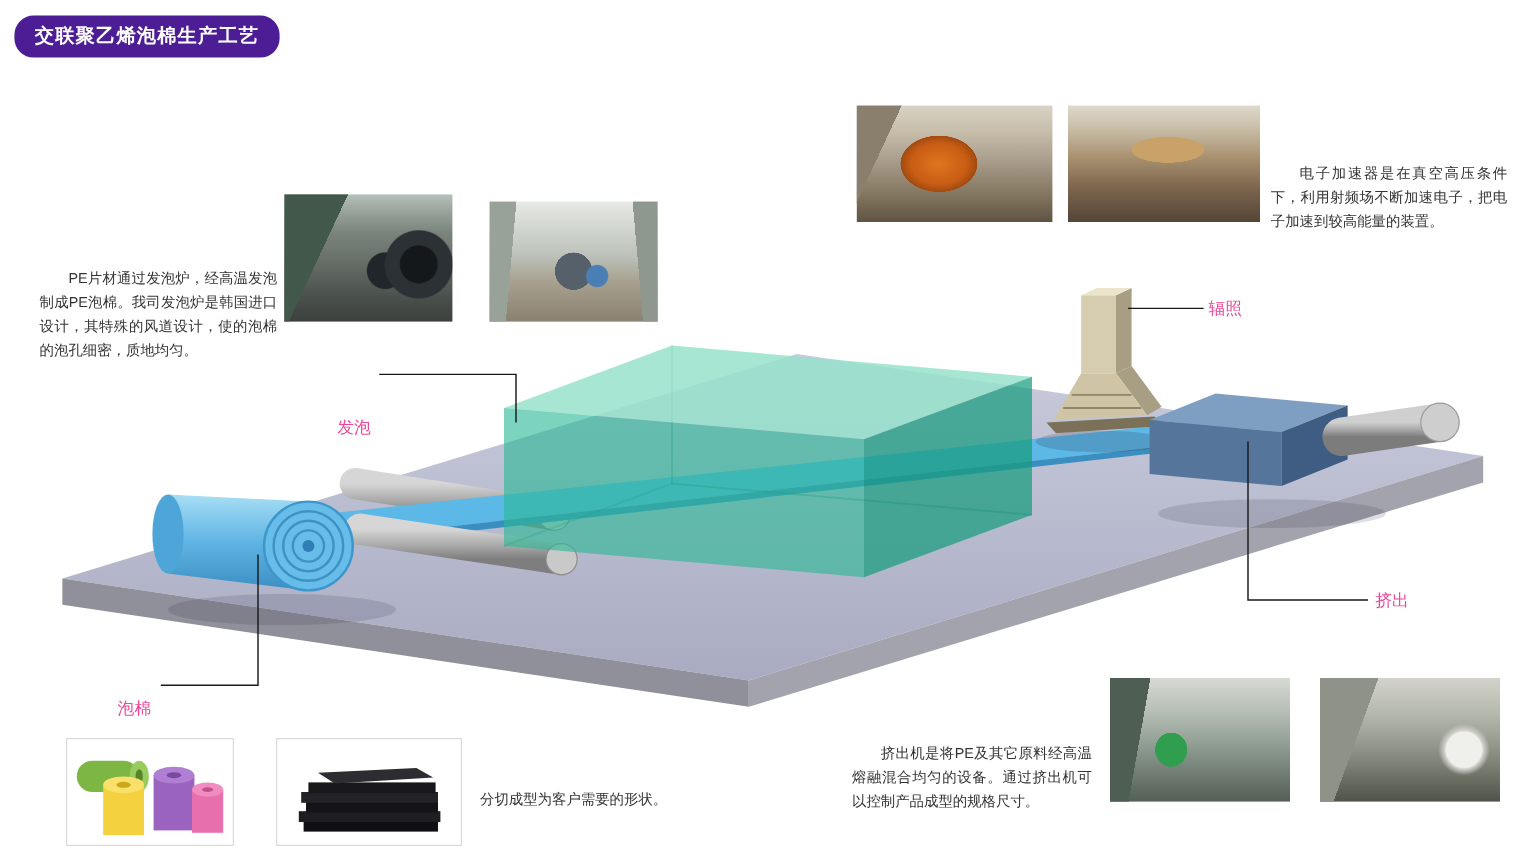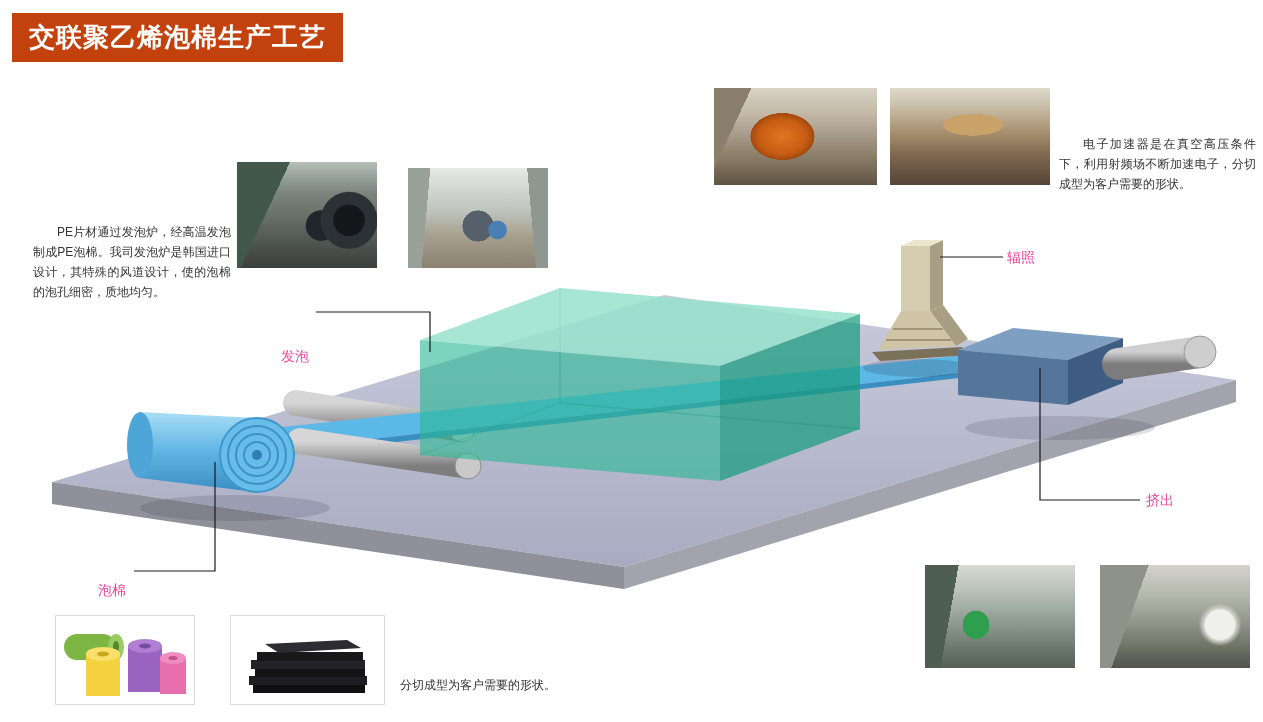--- a/index.html
+++ b/index.html
@@ -1,27 +1,27 @@
 <!DOCTYPE html>
 <html><head>
 <meta charset="utf-8">
 <style>
   html,body{margin:0;padding:0;background:#fff;}
   .canvas{position:relative;width:1263px;height:722px;background:#ffffff;overflow:hidden;
           font-family:"Liberation Sans","DejaVu Sans",sans-serif;color:#222;}
   .scene{position:absolute;left:0;top:0;}
 
-  .badge{position:absolute;left:12px;top:13px;background:#c2410c;color:#fff;
-         font-size:26px;font-weight:bold;letter-spacing:1px;padding:7px 17px;border-radius:0;}
+  .badge{position:absolute;left:12px;top:13px;background:#4c1d95;color:#fff;
+         font-size:16px;font-weight:bold;letter-spacing:1px;padding:7px 17px;border-radius:16px;}
 
   .para{position:absolute;font-size:12px;line-height:20px;text-align:justify;text-indent:2em;margin:0;color:#333;}
   .para-foaming{left:33px;top:188px;width:198px;margin-top:34px;}
   .para-accel{left:1059px;top:134px;width:197px;}
   .para-extruder{left:710px;top:618px;width:200px;}
-  .para-cut{left:400px;top:656px;width:230px;text-indent:0;text-align:left;margin-top:19px;}
+  .para-cut{left:400px;top:656px;width:230px;text-indent:0;text-align:left;}
 
   .lbl{position:absolute;font-size:14px;color:#ec4899;}
   .lbl-fapao{left:281px;top:304px;margin-top:44px;}
   .lbl-fuzhao{left:1007px;top:249px;}
   .lbl-jichu{left:1146px;top:492px;}
   .lbl-paomian{left:98px;top:582px;}
 
   .photo{position:absolute;}
   .photo-a{left:237px;top:162px;width:140px;height:106px;
     background:
@@ -156,21 +156,22 @@
       <polyline points="316,312 430,312 430,352"></polyline>
       <line x1="940" y1="257" x2="1003" y2="257"></line>
       <polyline points="1040,368 1040,500 1140,500"></polyline>
       <polyline points="215,462 215,571 134,571"></polyline>
     </g>
   </svg>
 
   <div class="badge">交联聚乙烯泡棉生产工艺</div>
 
   <p class="para para-foaming">PE片材通过发泡炉，经高温发泡制成PE泡棉。我司发泡炉是韩国进口设计，其特殊的风道设计，使的泡棉的泡孔细密，质地均匀。</p>
-  <p class="para para-accel">电子加速器是在真空高压条件下，利用射频场不断加速电子，分切成型为客户需要的形状。</p>
+  <p class="para para-accel">电子加速器是在真空高压条件下，利用射频场不断加速电子，把电子加速到较高能量的装置。</p>
+  <p class="para para-extruder">挤出机是将PE及其它原料经高温熔融混合均匀的设备。通过挤出机可以控制产品成型的规格尺寸。</p>
   <p class="para para-cut">分切成型为客户需要的形状。</p>
 
   <div class="lbl lbl-fapao">发泡</div>
   <div class="lbl lbl-fuzhao">辐照</div>
   <div class="lbl lbl-jichu">挤出</div>
   <div class="lbl lbl-paomian">泡棉</div>
 
   <div class="photo photo-a"></div>
   <div class="photo photo-b"></div>
   <div class="photo photo-c"></div>

